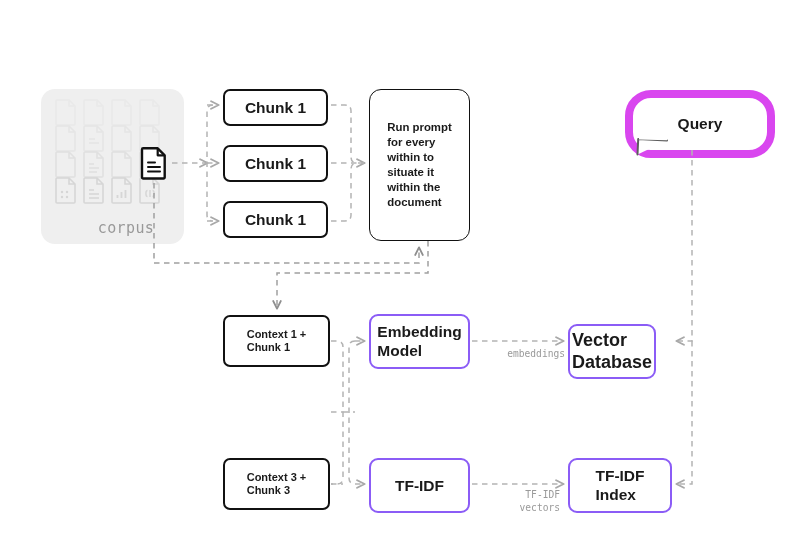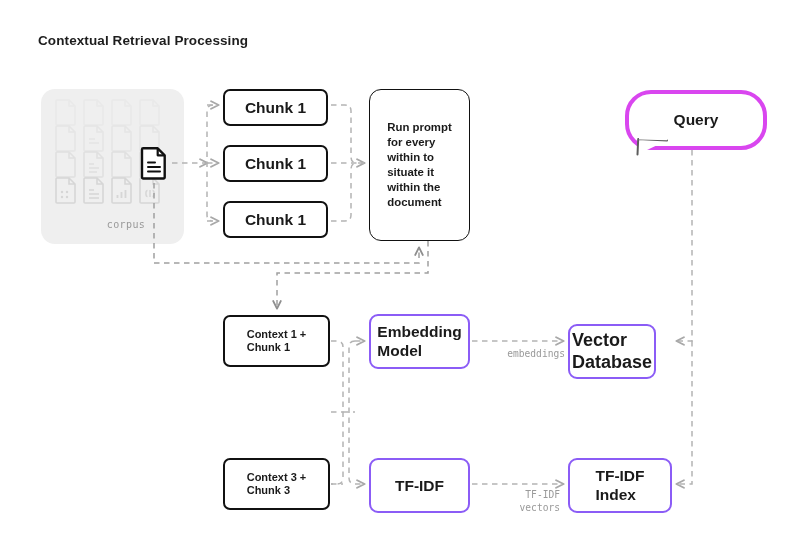--- a/index.html
+++ b/index.html
@@ -25,21 +25,21 @@
   }
   #corpus-grid{
     left:55px;top:99px;width:112px;height:104px;
     display:grid;grid-template-columns:repeat(4,28px);
     grid-template-rows:repeat(4,26px);
   }
   .mini-doc{width:22px;height:26px;position:relative;}
   #corpus-label{
     left:41px;top:219px;width:170px;text-align:center;
     font-family:"DejaVu Sans Mono", monospace;
-    font-size:10px;color:#999999;letter-spacing:.4px;
+    font-size:15px;color:#999999;letter-spacing:.4px;
   }
   #hero-doc{left:141px;top:147px;width:26px;height:32px;}
 
   
   .box{
     box-sizing:border-box;display:flex;align-items:center;
     justify-content:center;text-align:left;background:#ffffff;
   }
   .box-dark{border:2.6px solid #111111;border-radius:7px;}
   .box-gray{border:2px solid #8b5cf6;border-radius:9px;}
@@ -70,35 +70,34 @@
   .edge-label{
     font-family:"DejaVu Sans Mono", monospace;
     font-size:9.6px;color:#999999;text-align:right;line-height:1.35;
   }
   #label-embeddings{left:473px;top:348px;width:92px;}
   #label-tfidf-vectors{left:478px;top:489px;width:82px;}
 
   
   #query-bubble{
     left:625px;top:90px;width:134px;height:52px;
-    border:4px solid #d946ef;border-radius:26px;background:#ffffff;
+    border:8px solid #d946ef;border-radius:26px;background:#ffffff;
     display:flex;align-items:center;justify-content:center;
     font-size:15.5px;font-weight:bold;
   }
   #query-tail{left:636px;top:138px;width:32px;height:18px;}
 
   svg{display:block;overflow:visible;}
   #wires{left:0;top:0;width:800px;height:552px;pointer-events:none;}
 </style>
 </head>
 <body>
 
 <div id="stage">
 
-  <div class="abs" id="title">Contextual Retrieval Processing</div>
 
   <div class="abs" id="corpus-panel"></div>
 
   <div class="abs" id="corpus-grid">
 
     <span class="mini-doc">
       <svg width="22" height="26" viewBox="0 0 22 26">
           <path d="M2 1 h12 l6 6 v18 a1 1 0 0 1 -1 1 h-17 a1 1 0 0 1 -1 -1 v-23 a1 1 0 0 1 1 -1z M14 1 v6 h6" fill="none" stroke="#e9e9e9" stroke-width="1.6"></path>
         </svg>
     </span>

